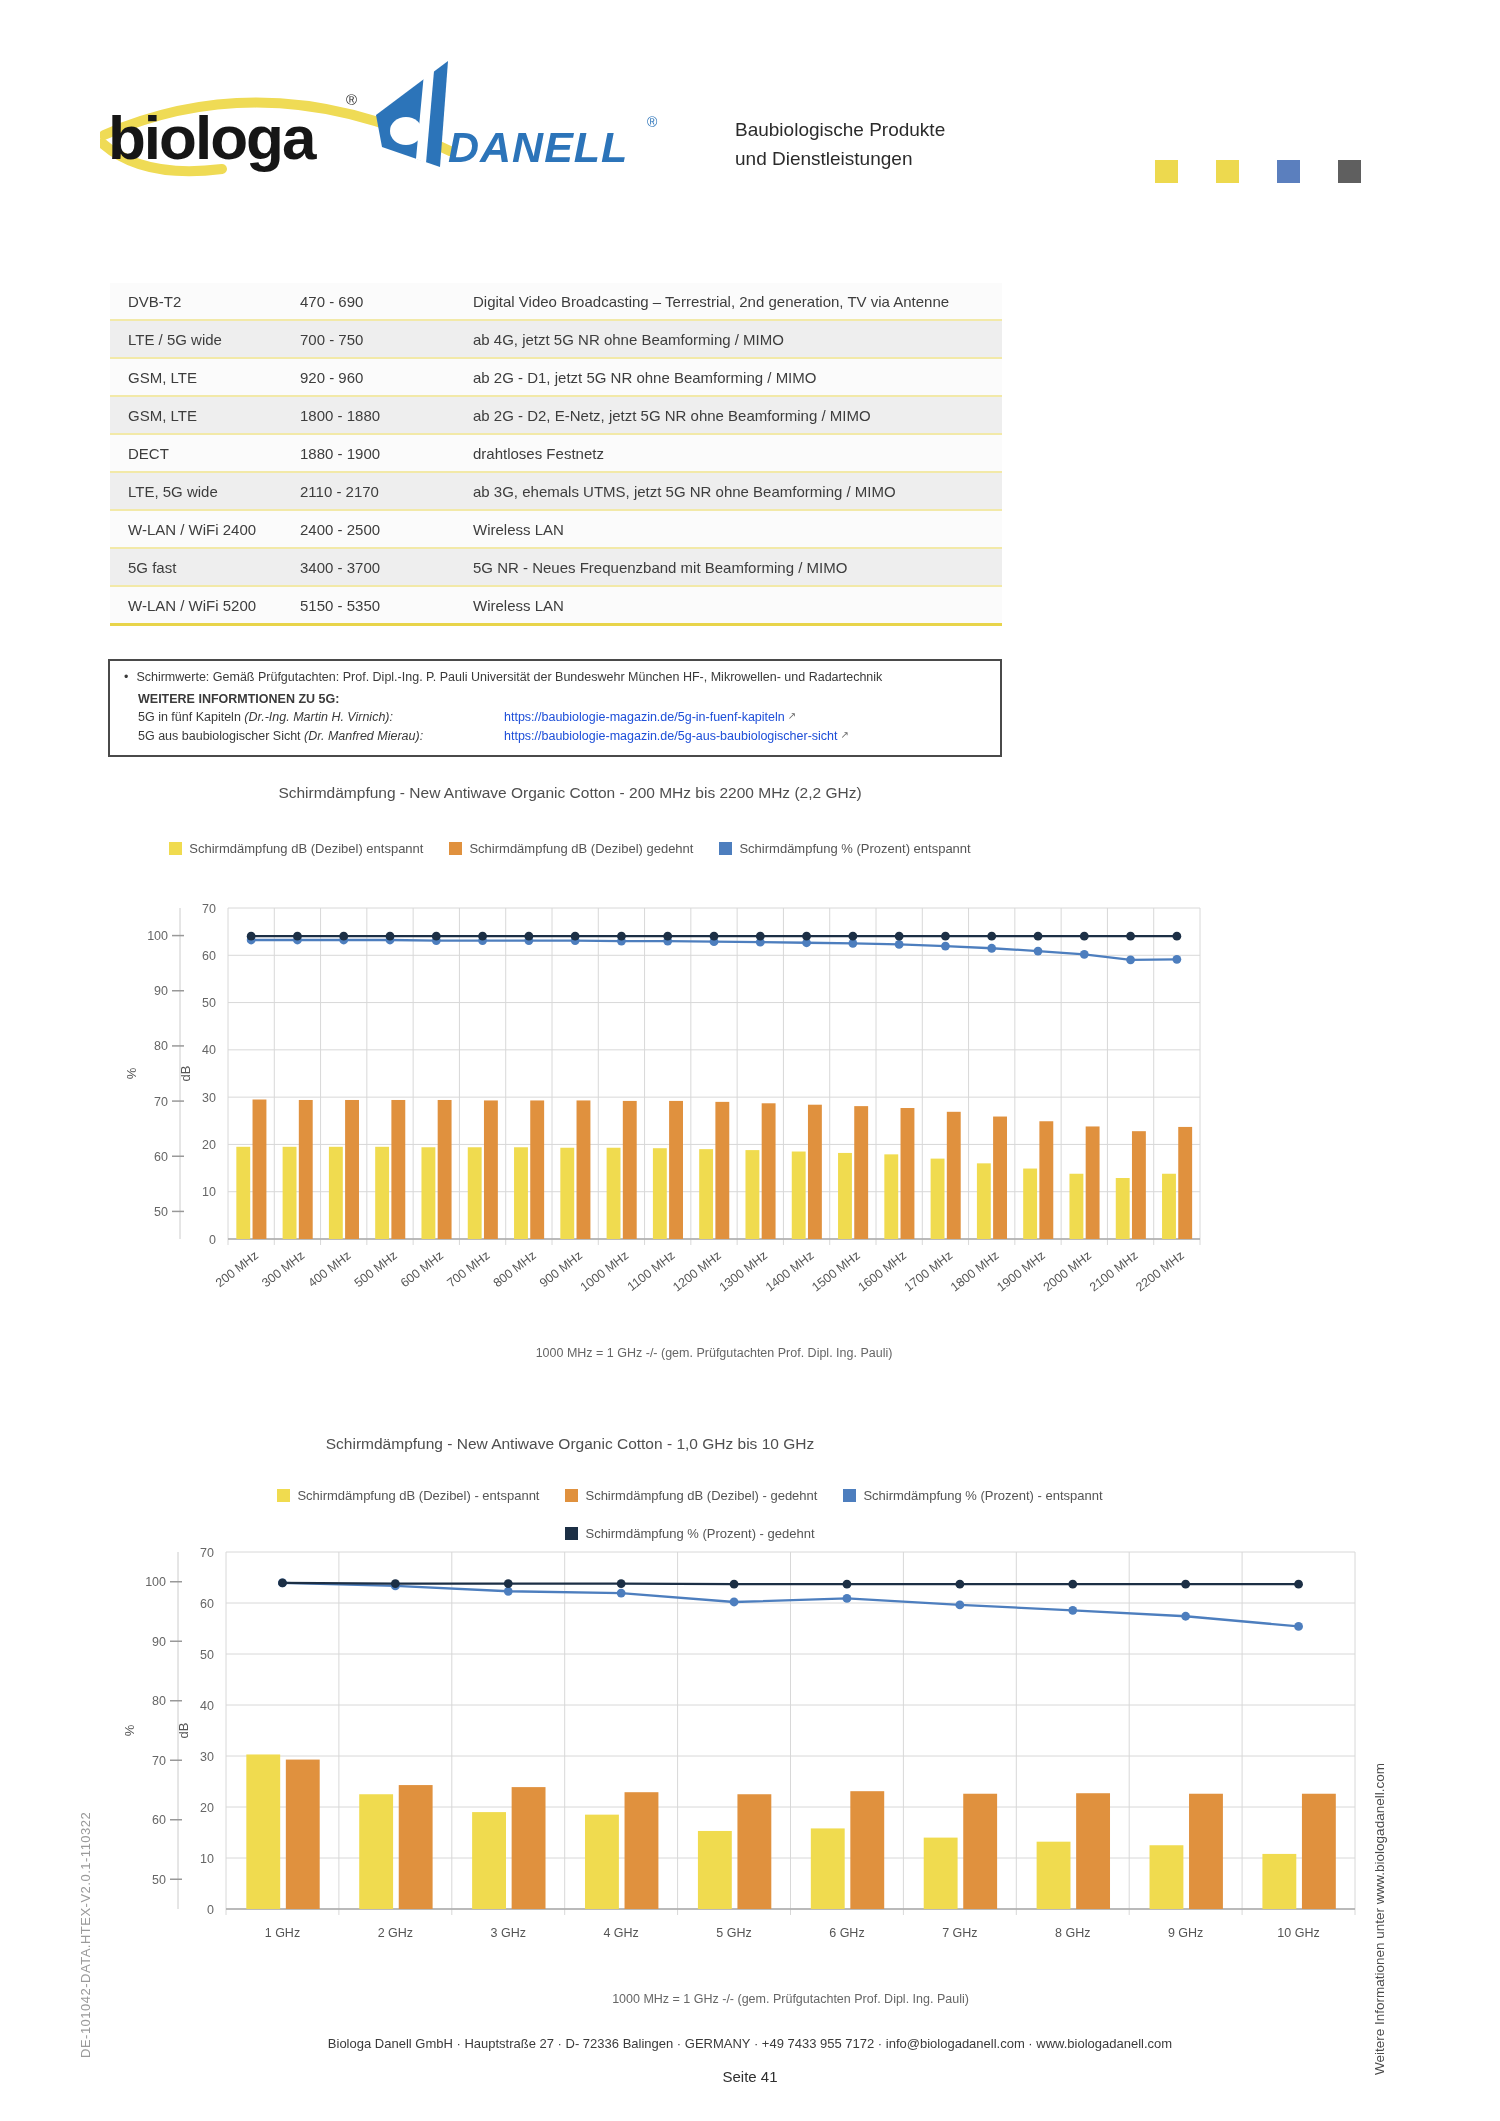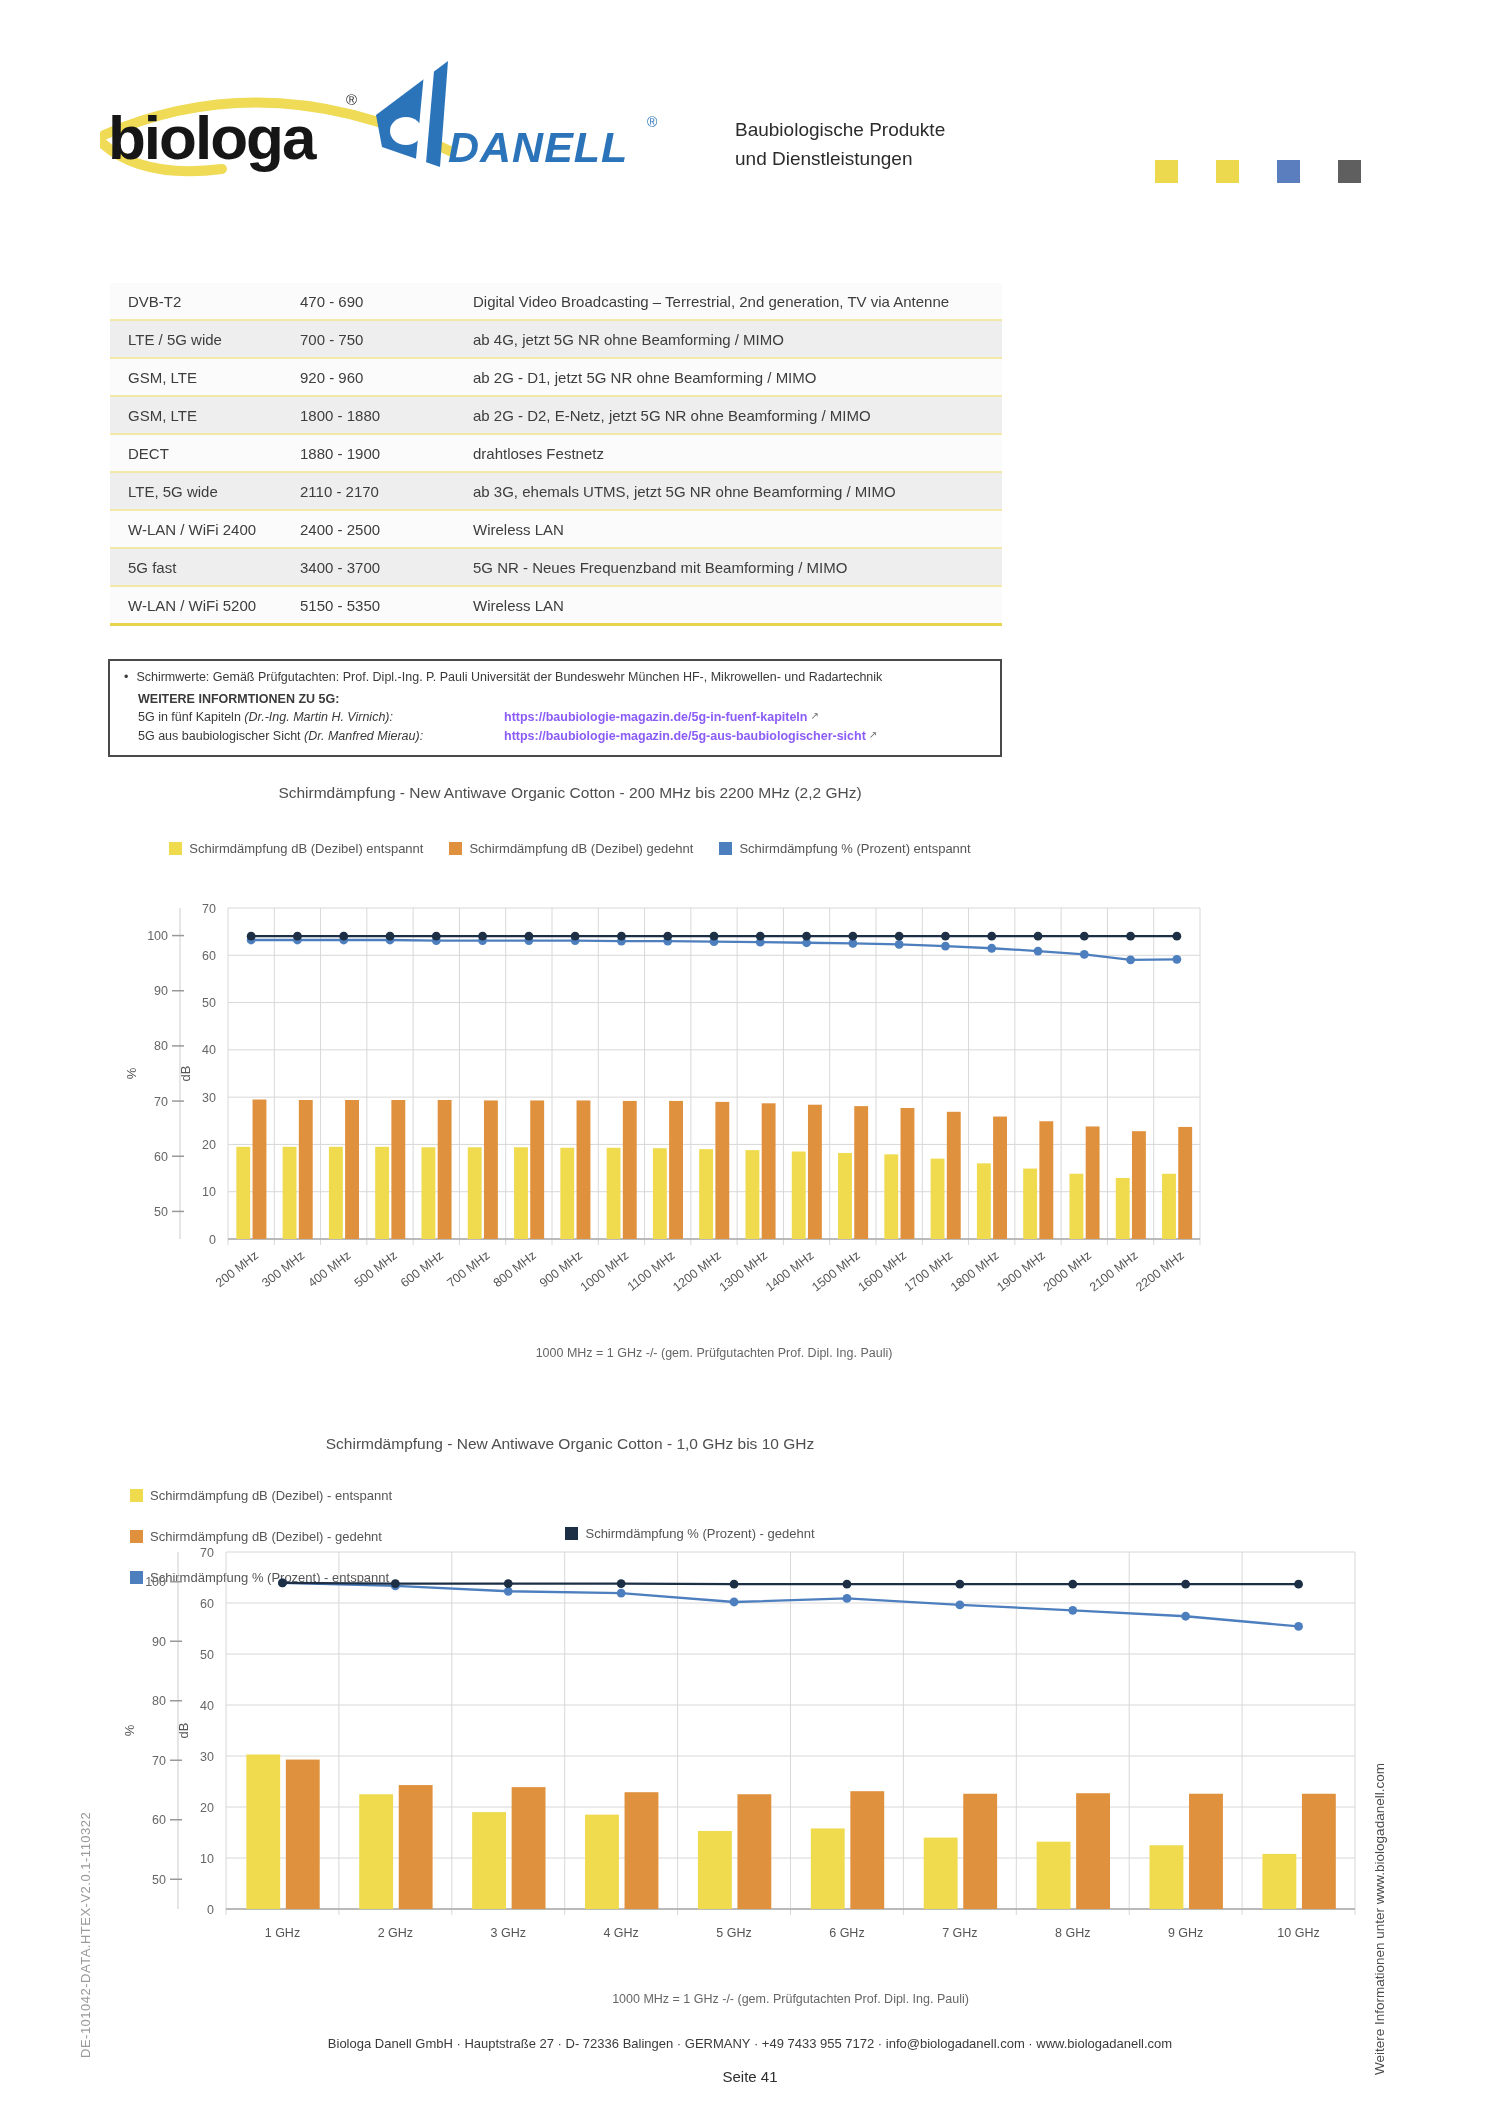--- a/index.html
+++ b/index.html
@@ -21,21 +21,21 @@
   .trow:last-child{border-bottom:3px solid #E8D44A;}
   .trow .c1{padding-left:18px}.trow .c2,.trow .c3{padding-left:8px}
   
   .note-box{position:absolute;left:108px;top:659px;width:894px;box-sizing:border-box;
             border:2px solid #4a4a4a;background:#fff;padding:9px 14px;font-size:12.5px;color:#3a3a3a;}
   .note-l1{display:flex;gap:8px;}
   .note-heading{font-weight:bold;margin:8px 0 2px 14px;}
   .note-link-row{display:flex;margin-left:14px;line-height:1.5;}
   .nl-label{width:366px;}
   .nl-author{font-style:italic;}
-  .nl-url{color:#8b5cf6;text-decoration:none;font-weight:bold;}
+  .nl-url{color:#1d4ed8;text-decoration:none;}
   .ext{display:inline-block;font-size:10px;color:#666;margin-left:3px;}
   
   .chart-title{position:absolute;left:130px;width:880px;text-align:center;font-size:15.5px;color:#4f4f4f;}
   .legend-row{position:absolute;display:flex;justify-content:center;gap:26px;}
   .lg-item{display:flex;align-items:center;gap:7px;font-size:13px;color:#555;}
   .lg-sq{width:13px;height:13px;display:inline-block;}
   .caption{position:absolute;text-align:center;font-size:12.5px;color:#666;}
   svg text{font-family:"Liberation Sans",sans-serif;}
   .tick{font-size:12.5px;fill:#666;}
   .xlab{font-size:12.5px;fill:#555;}
@@ -325,21 +325,21 @@
       <text x="946" y="357" text-anchor="end" class="xlab" transform="rotate(-38 946 357)">1900 MHz</text>
       <text x="992.2857142857142" y="357" text-anchor="end" class="xlab" transform="rotate(-38 992.2857142857142 357)">2000 MHz</text>
       <text x="1038.5714285714284" y="357" text-anchor="end" class="xlab" transform="rotate(-38 1038.5714285714284 357)">2100 MHz</text>
       <text x="1084.857142857143" y="357" text-anchor="end" class="xlab" transform="rotate(-38 1084.857142857143 357)">2200 MHz</text>
       <text x="36" y="173.5" text-anchor="middle" class="atitle" transform="rotate(-90 36 173.5)">%</text>
       <text x="90" y="173.5" text-anchor="middle" class="atitle" transform="rotate(-90 90 173.5)">dB</text>
     </svg>
   <div class="caption" style="left:228px;top:1346px;width:972px;">1000 MHz = 1 GHz -/- (gem. Prüfgutachten Prof. Dipl. Ing. Pauli)</div>
 
   <div class="chart-title" style="top:1435px;">Schirmdämpfung - New Antiwave Organic Cotton - 1,0 GHz bis 10 GHz</div>
-  <div class="legend-row" id="c2-leg1" style="left:130px;top:1488px;width:1120px;flex-direction:column;">
+  <div class="legend-row" id="c2-leg1" style="left:130px;top:1488px;width:1120px;">
       <span class="lg-item">
         <span class="lg-sq" style="background: rgb(240, 219, 79);"></span>
         <span>Schirmdämpfung dB (Dezibel) - entspannt</span>
       </span>
       <span class="lg-item">
         <span class="lg-sq" style="background: rgb(224, 145, 62);"></span>
         <span>Schirmdämpfung dB (Dezibel) - gedehnt</span>
       </span>
       <span class="lg-item">
         <span class="lg-sq" style="background: rgb(77, 126, 190);"></span>

